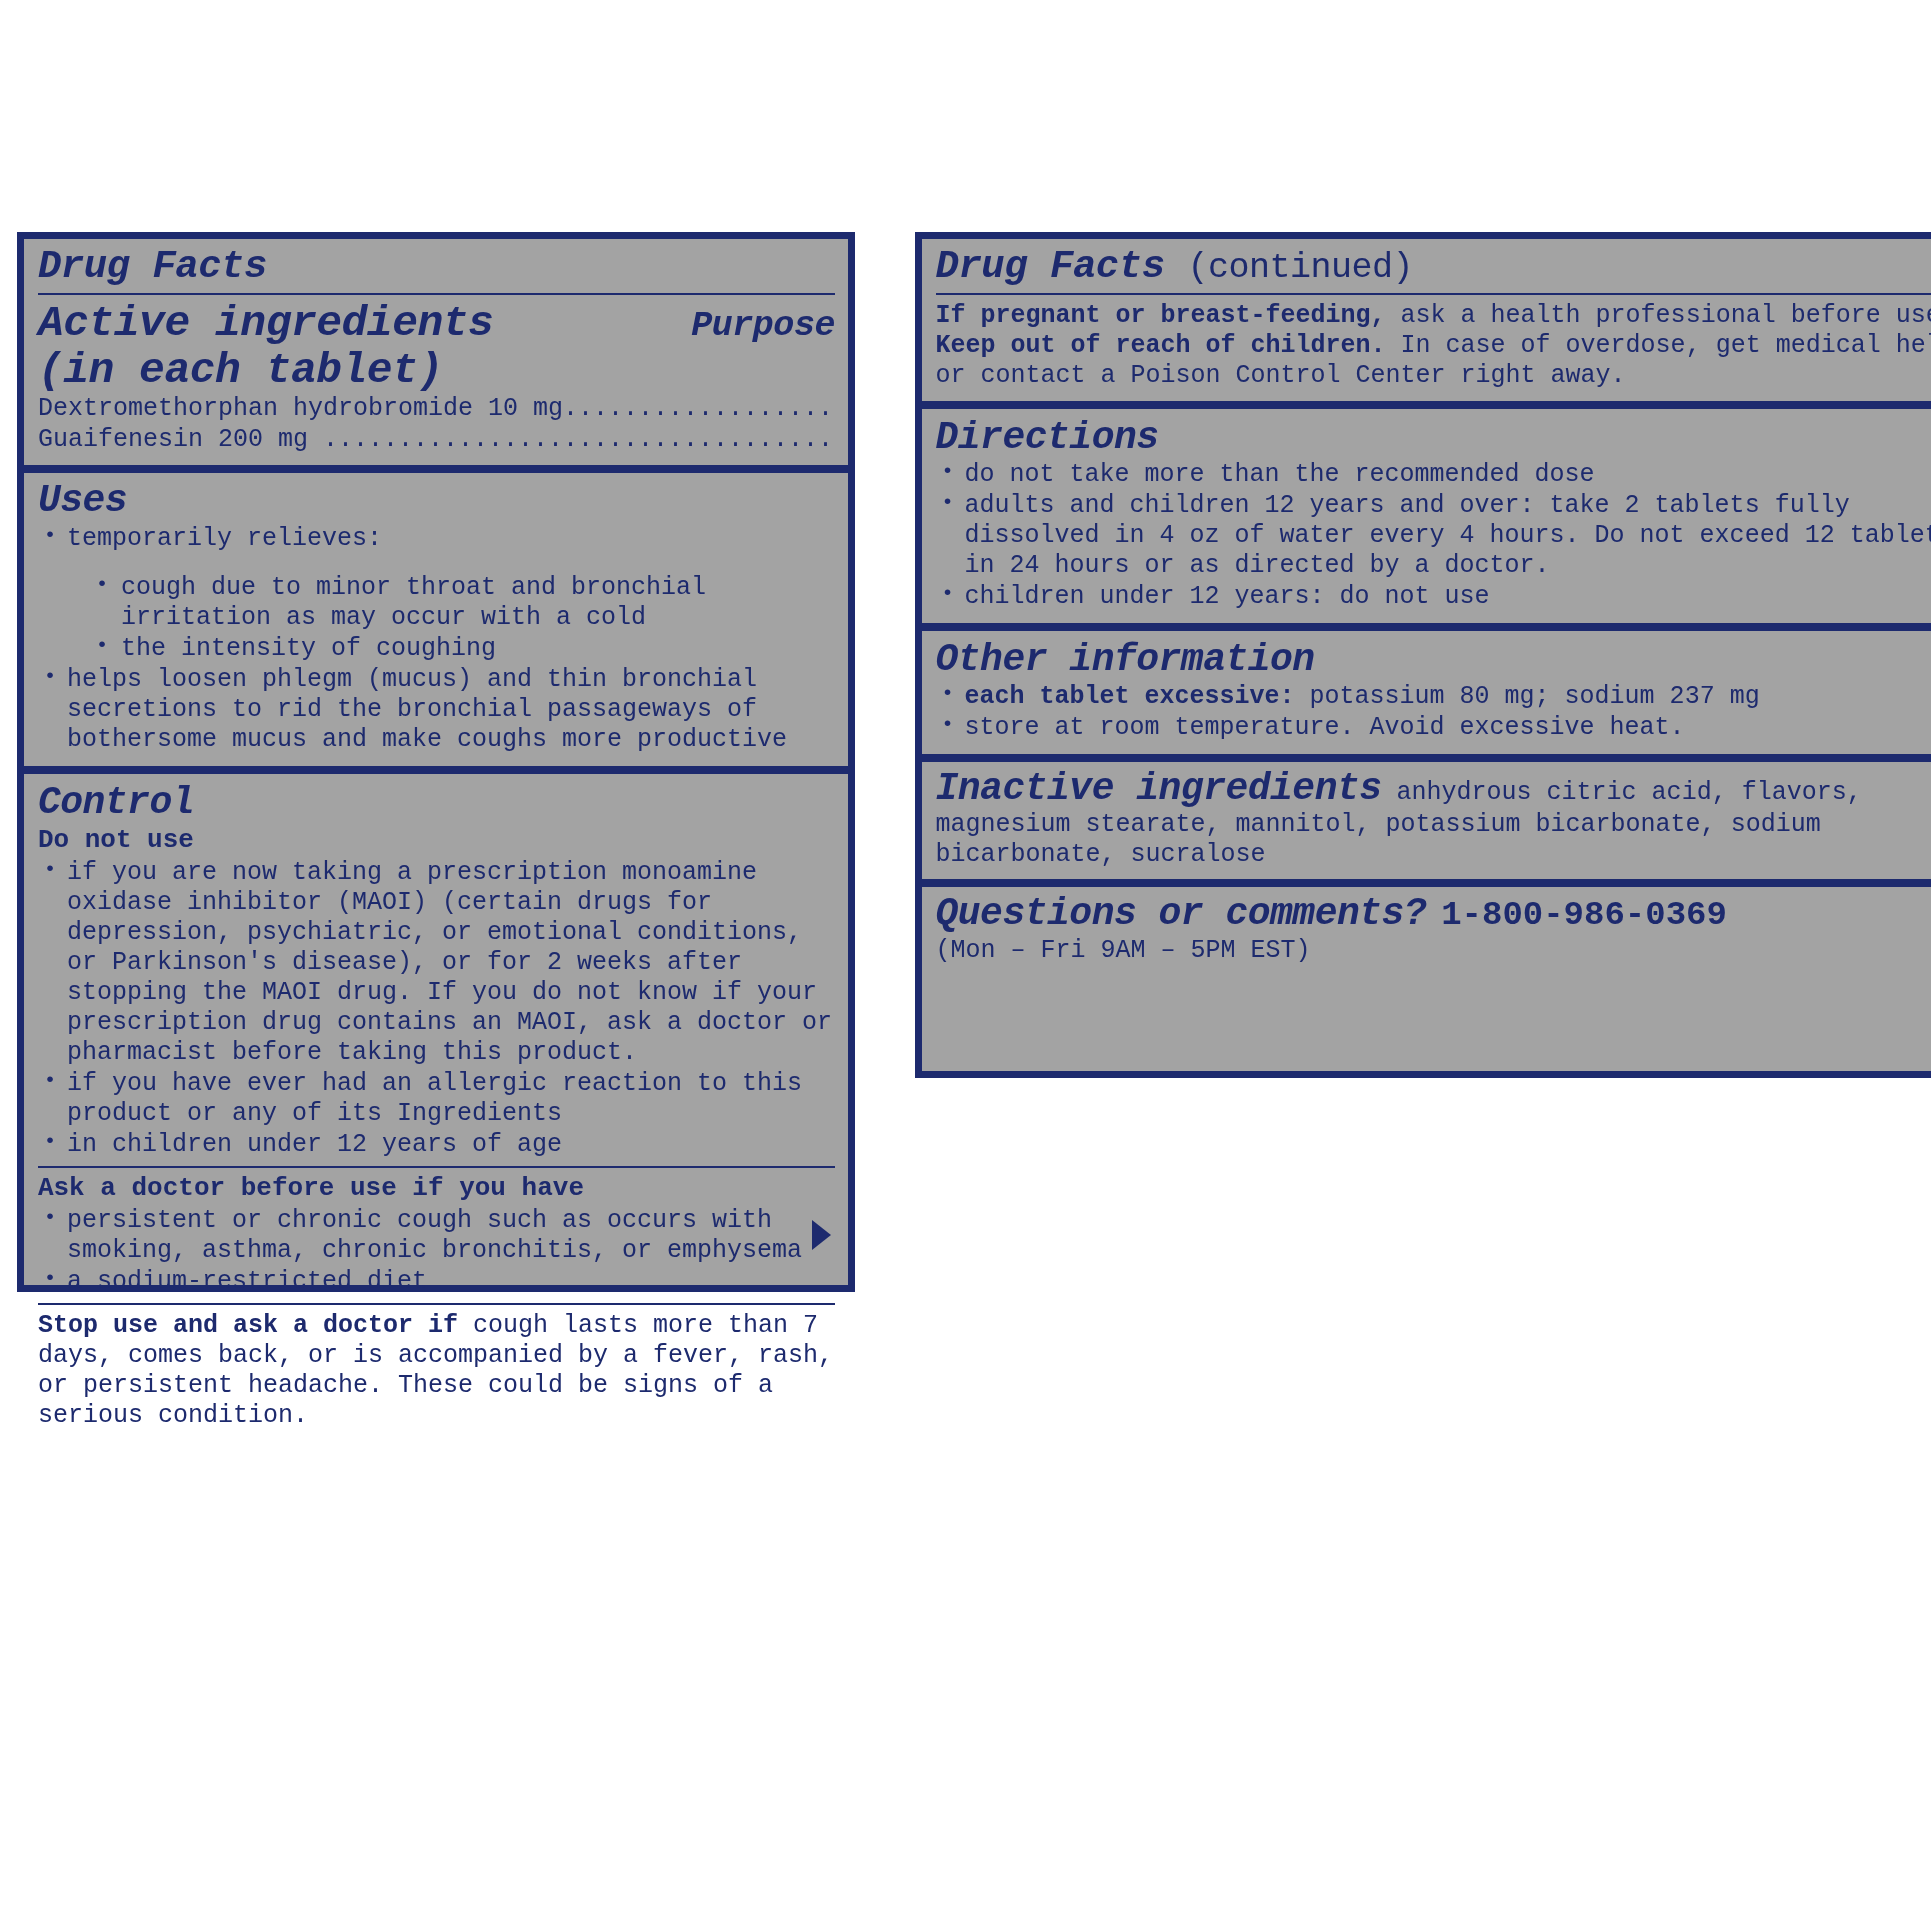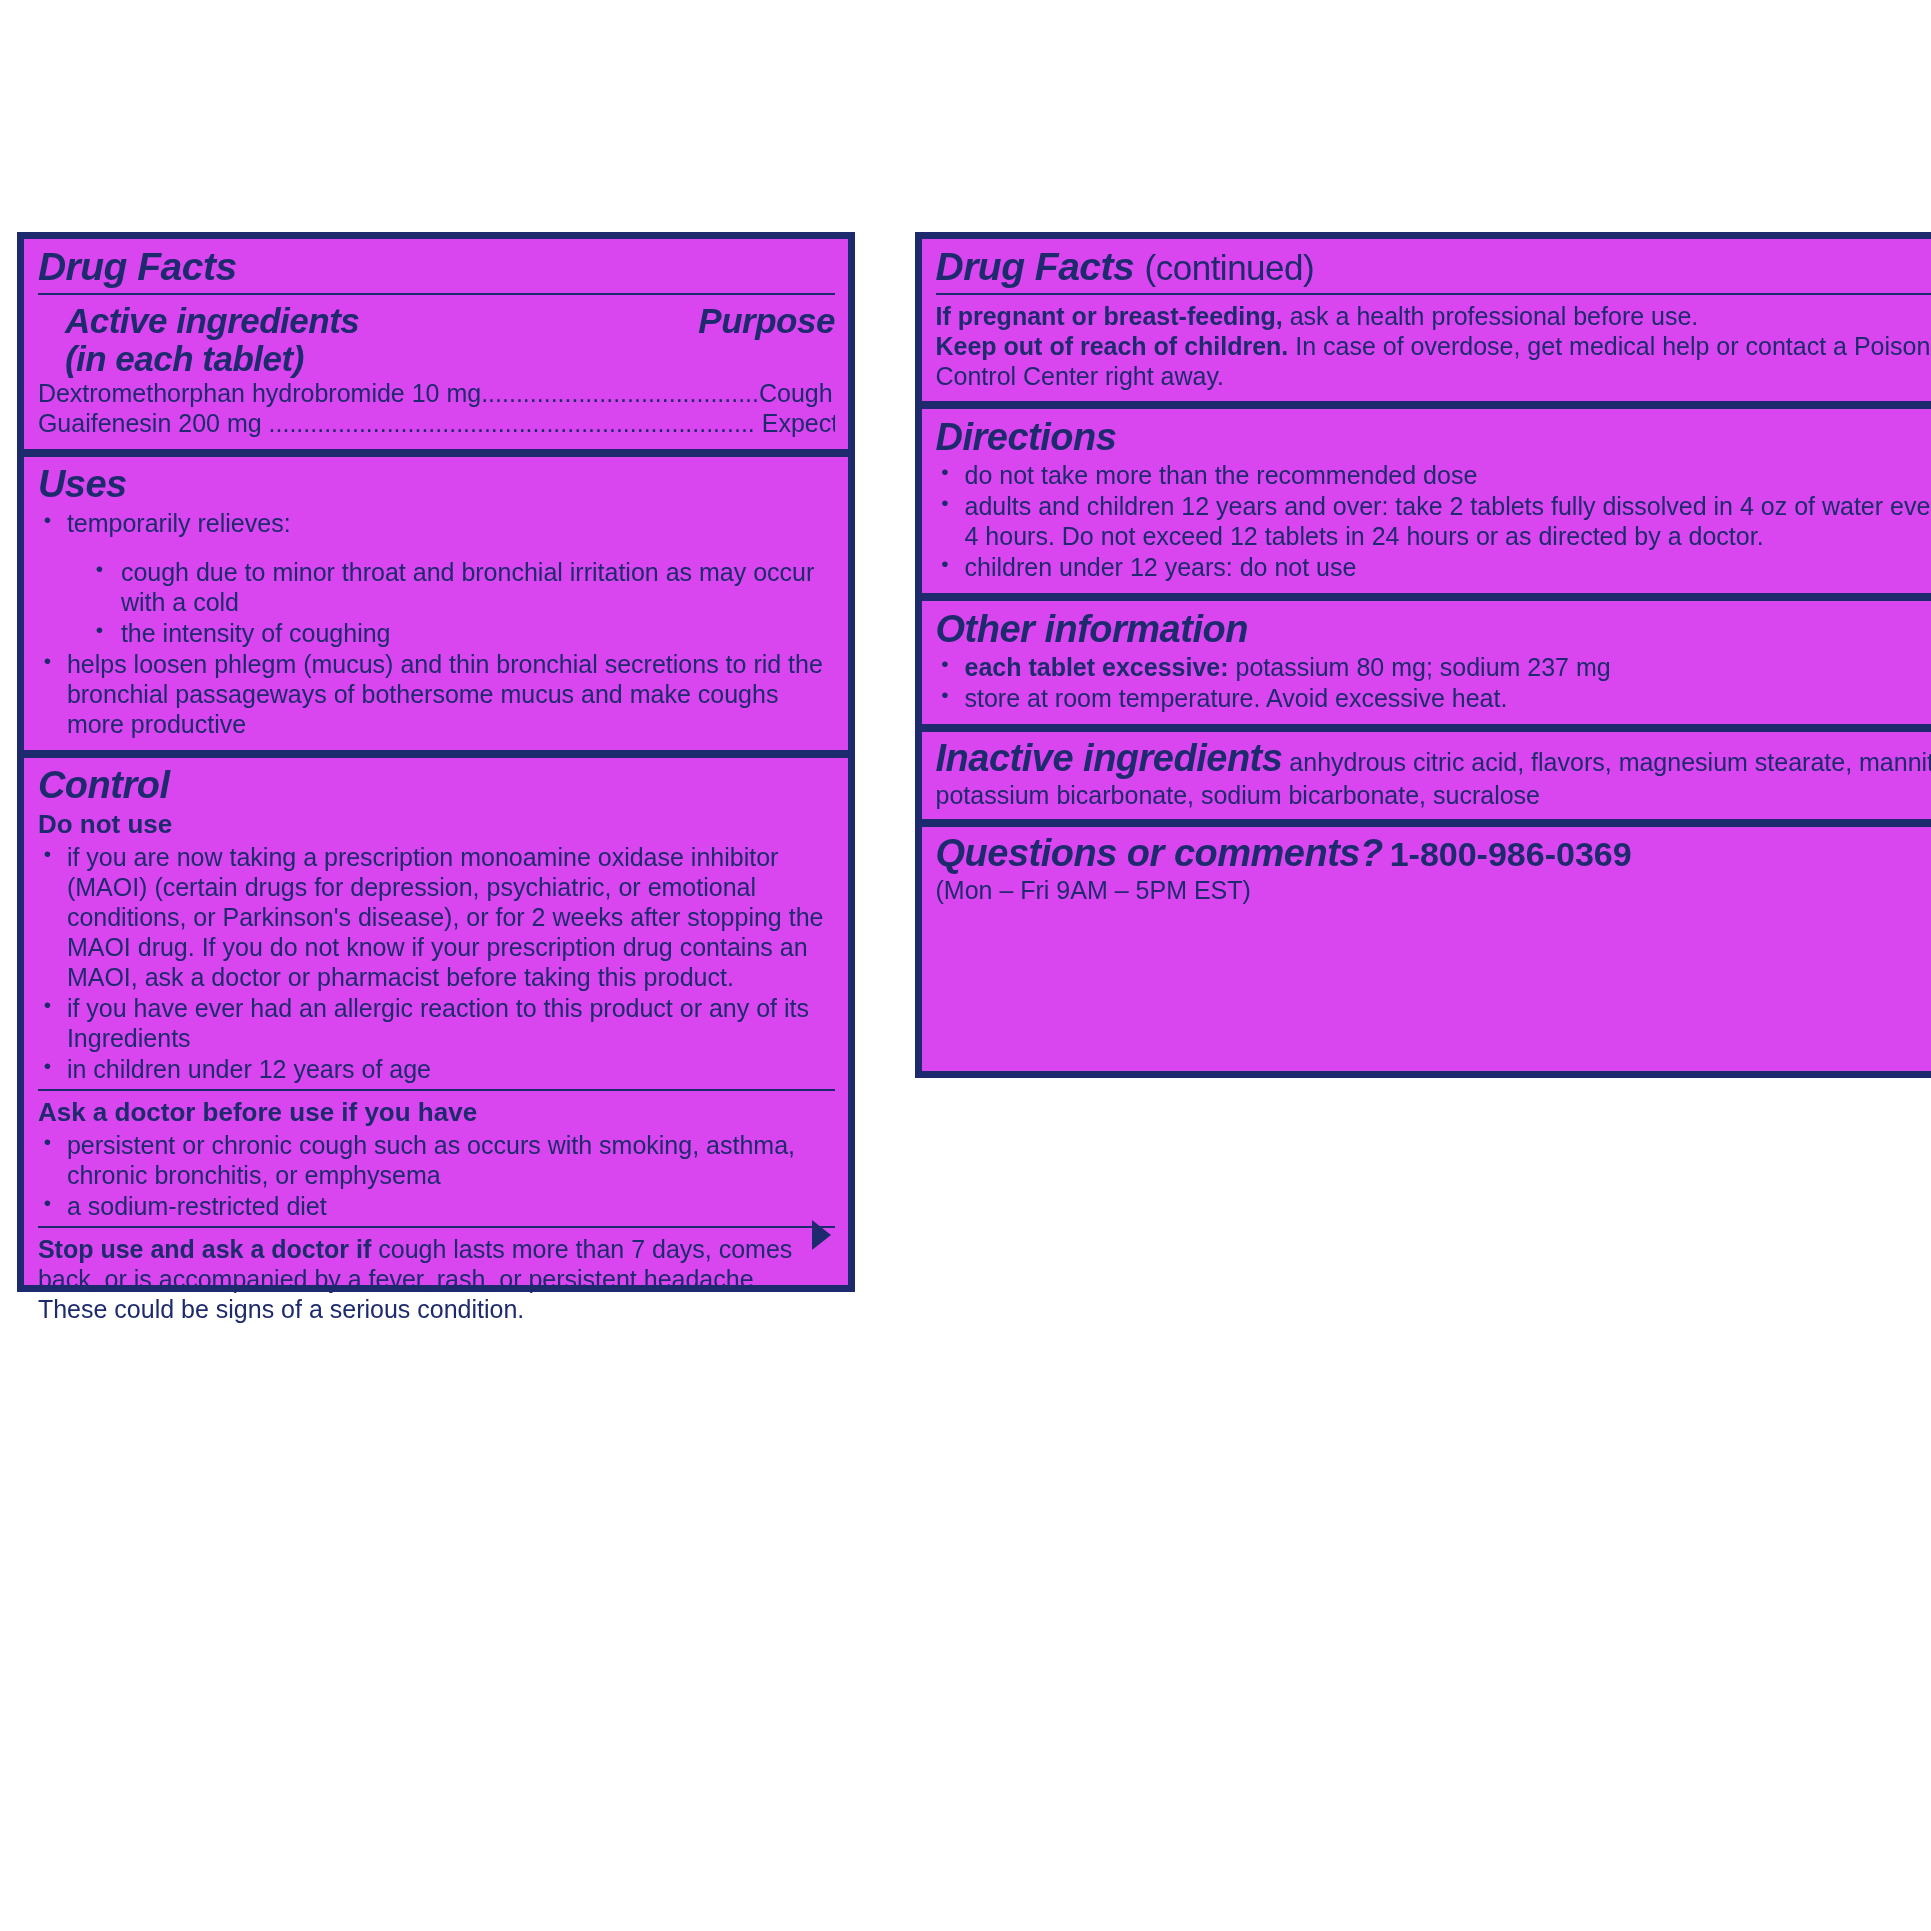--- a/index.html
+++ b/index.html
@@ -19,21 +19,22 @@
   .page {
     position: absolute;
     inset: 0;
   }
 
   
   .panel {
     position: absolute;
     box-sizing: border-box;
     border: 7.7px solid #1d2a6e;
-    background: #d946ef;
+    background: #a3a3a3;
+    font-family: Liberation Mono, monospace;
   }
   #panel-left  { left: 17.4px;  top: 232px; width: 838px;  height: 1060px; }
   #panel-right { left: 915px; top: 232px; width: 1068px; height: 846px; }
 
   
   .block {
     box-sizing: border-box;
     padding: 5.8px 13.5px 9.7px 13.5px;
   }
   .block.sep-bottom {
@@ -78,26 +79,25 @@
     font-size: 25px;
     line-height: 1.2;
     margin: 0;
   }
   .ai-row {
     display: flex;
     align-items: baseline;
     justify-content: space-between;
   }
   .ai-left {
-    font-size: 35px;
+    font-size: 43px;
     font-weight: bold;
     font-style: italic;
     line-height: 1.08;
     letter-spacing: -0.5px;
-    margin-left: 27px;
   }
   .ai-right {
     font-size: 35px;
     font-weight: bold;
     font-style: italic;
     letter-spacing: -0.5px;
     white-space: nowrap;
   }
   .ing-line {
     font-size: 25px;

